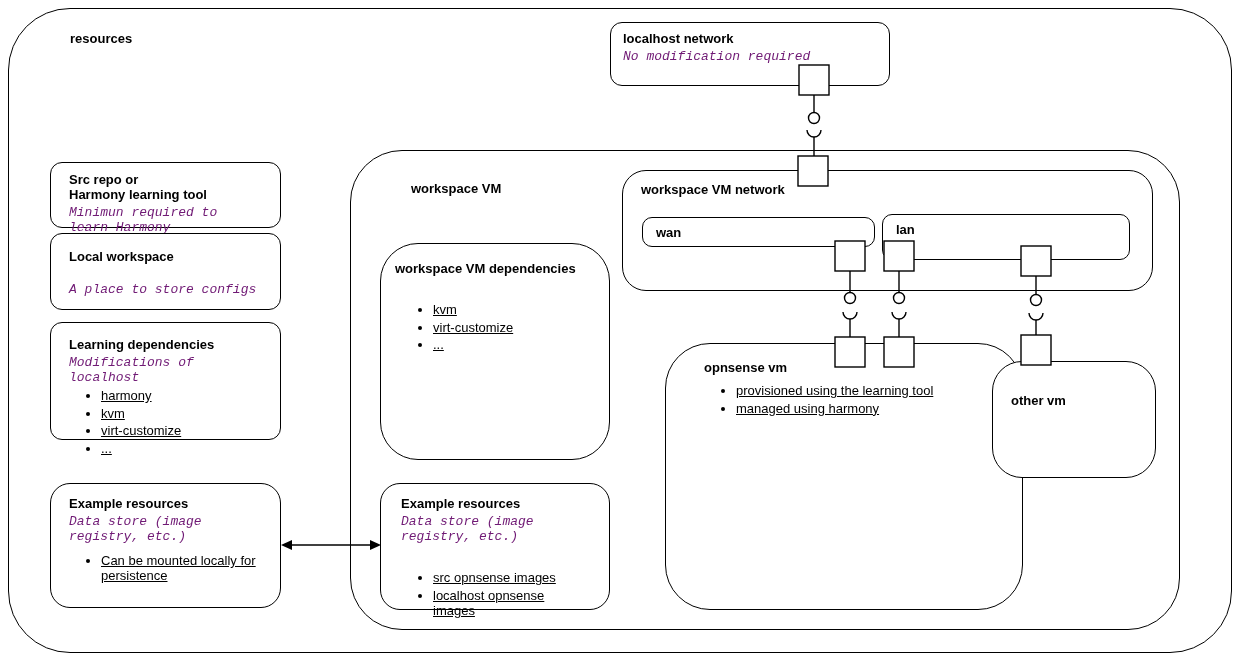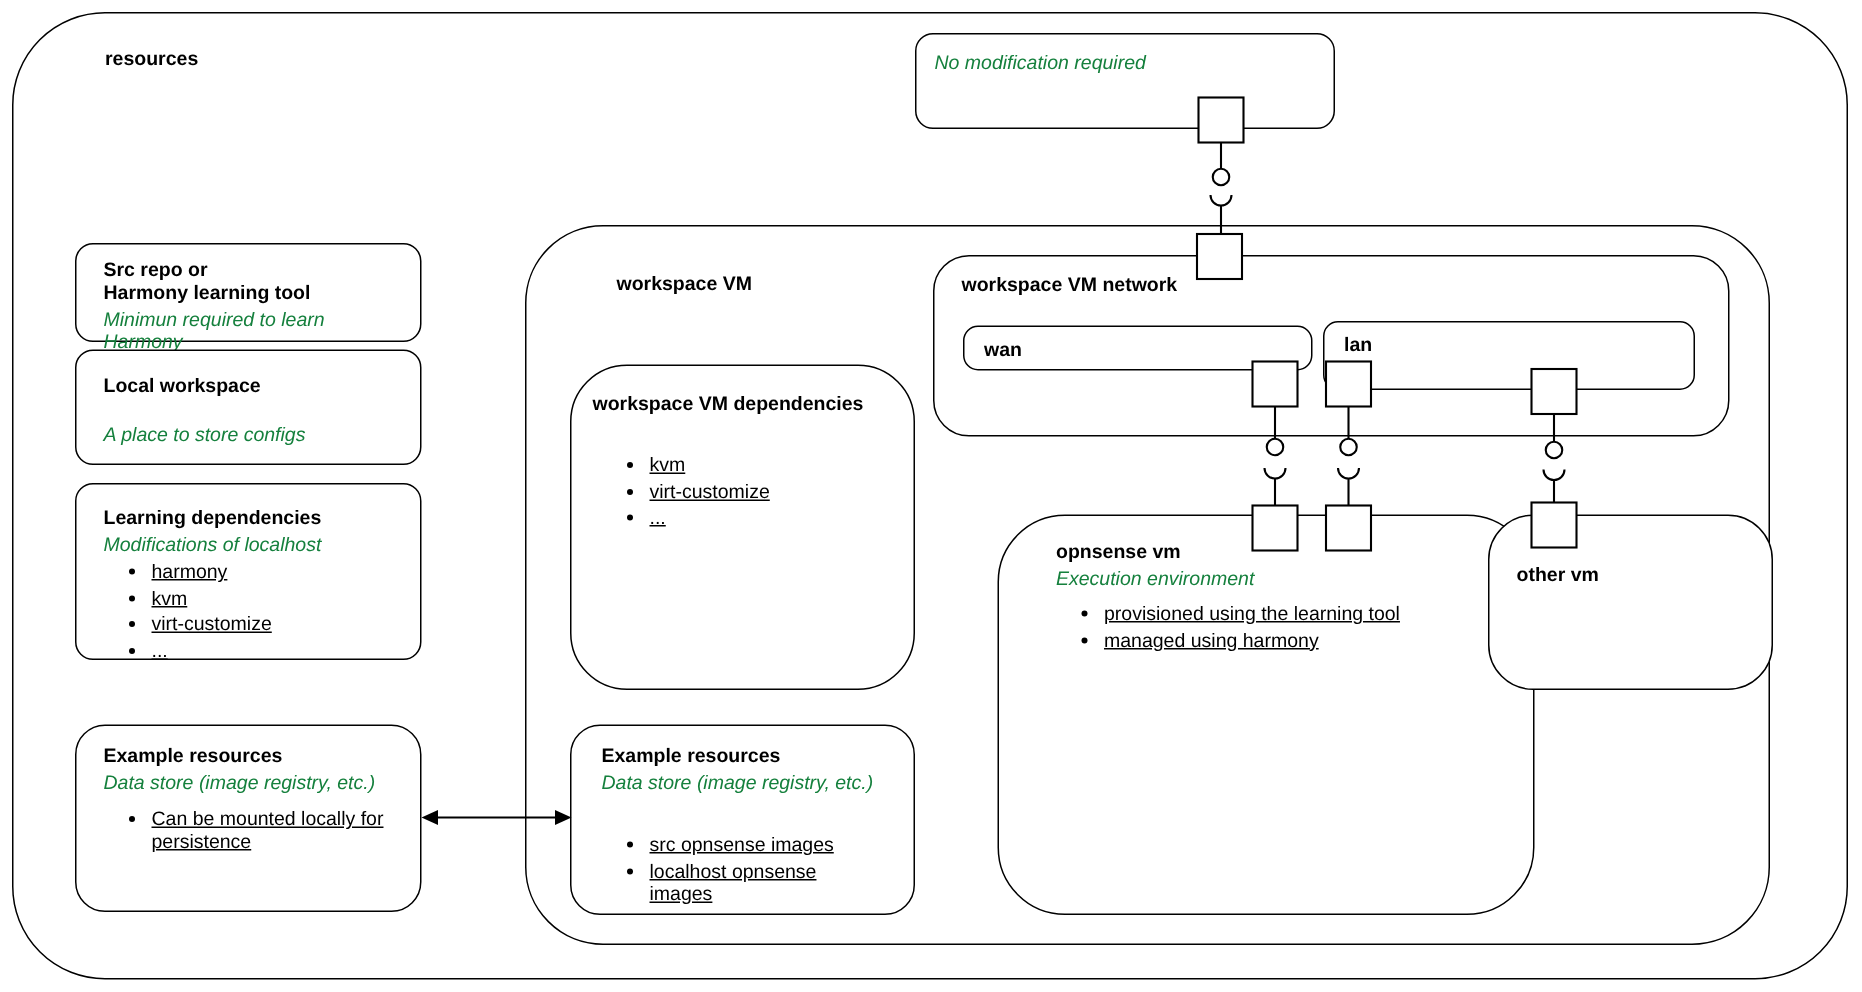--- a/index.html
+++ b/index.html
@@ -4,35 +4,36 @@
 <style>
   html,body{margin:0;padding:0;background:#ffffff;}
   #canvas{
     position:relative;width:1241px;height:661px;background:#ffffff;overflow:hidden;
     font-family:"Liberation Sans",sans-serif;color:#000;
   }
   .box{
     position:absolute;background:#ffffff;border:1.4px solid #000;box-sizing:border-box;
   }
   .box-title{font-weight:700;font-size:13px;line-height:15px;}
-  .box-subtitle{font-style:italic;font-size:13px;line-height:15px;color:#15803d;margin-top:3px;}
+  .box-subtitle{font-style:italic;font-size:13px;line-height:15px;color:#701a75;margin-top:3px;font-family:Liberation Mono, monospace;}
   .floating-label{position:absolute;font-weight:700;font-size:13px;}
   ul.bullets{list-style:disc;margin:6px 0 0 0;padding-left:32px;font-size:13px;line-height:15px;}
   ul.bullets li{margin:2.5px 0;text-decoration:underline;}
   svg.overlay{position:absolute;left:0;top:0;z-index:10;pointer-events:none;}
 </style>
 </head>
 <body>
 
 <div id="canvas">
 
   <div class="box" style="left:8px;top:8px;width:1224px;height:645px;border-radius:62px;"></div>
   <div class="floating-label" style="left:70px;top:31px;">resources</div>
 
   <div class="box" style="left:610px;top:22px;width:280px;height:64px;border-radius:12px;padding:8px 12px;">
+    <div class="box-title">localhost network</div>
     <div class="box-subtitle">No modification required</div>
   </div>
 
   <div class="box" style="left:50px;top:162px;width:231px;height:66px;border-radius:12px;padding:9px 18px;">
     <div class="box-title">Src repo or</div>
     <div class="box-title">Harmony learning tool</div>
     <div class="box-subtitle">Minimun required to learn Harmony</div>
   </div>
 
   <div class="box" style="left:50px;top:233px;width:231px;height:77px;border-radius:12px;padding:15px 18px;">
@@ -78,28 +79,27 @@
     <div class="box-title">workspace VM dependencies</div>
     <ul class="bullets" style="margin-top:26px;padding-left:38px;">
       <li>kvm</li>
       <li>virt-customize</li>
       <li>...</li>
     </ul>
   </div>
 
   <div class="box" style="left:665px;top:343px;width:358px;height:267px;border-radius:45px;padding:16px 20px 0 38px;">
     <div class="box-title">opnsense vm</div>
-    <div class="box-subtitle">Execution environment</div>
     <ul class="bullets" style="margin-top:8px;">
       <li>provisioned using the learning tool</li>
       <li>managed using harmony</li>
     </ul>
   </div>
 
-  <div class="box" style="left:992px;top:343px;width:190px;height:117px;border-radius:30px;padding:31px 18px;">
+  <div class="box" style="left:992px;top:361px;width:164px;height:117px;border-radius:30px;padding:31px 18px;">
     <div class="box-title">other vm</div>
   </div>
 
   <div class="box" style="left:380px;top:483px;width:230px;height:127px;border-radius:20px;padding:12px 20px;">
     <div class="box-title">Example resources</div>
     <div class="box-subtitle">Data store (image registry, etc.)</div>
     <ul class="bullets" style="margin-top:26px;">
       <li>src opnsense images</li>
       <li>localhost opnsense images</li>
     </ul>

